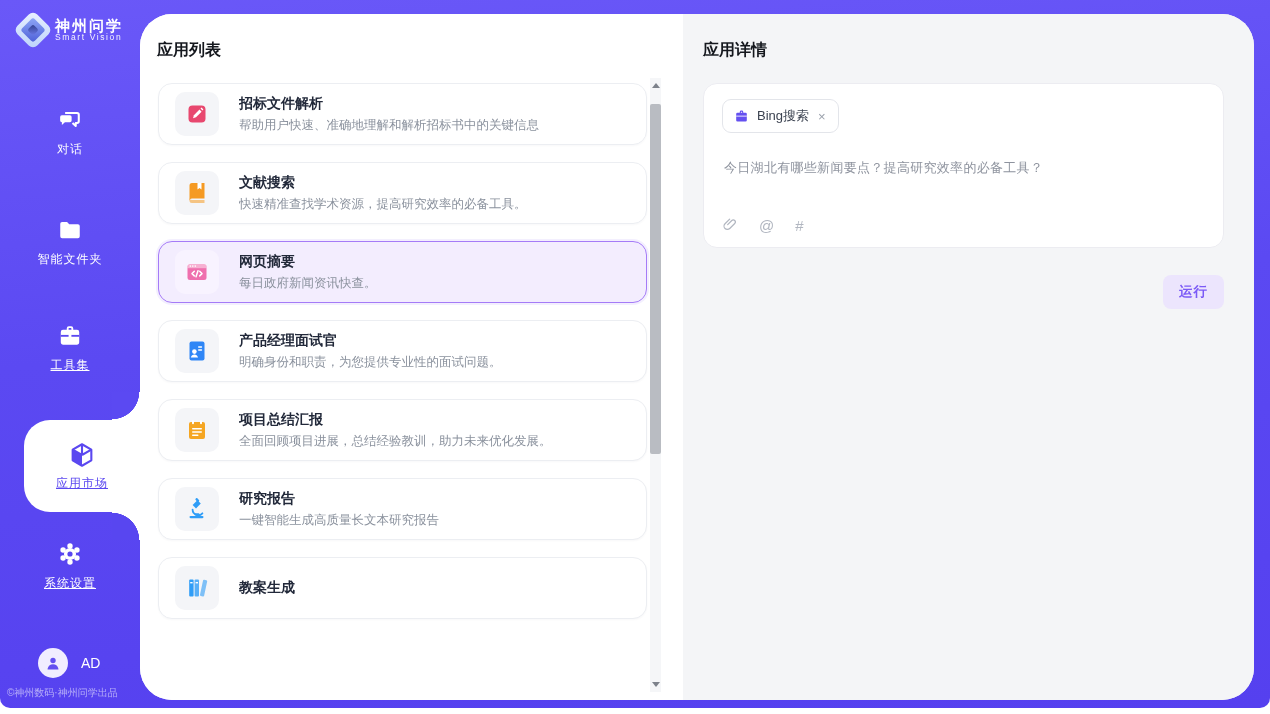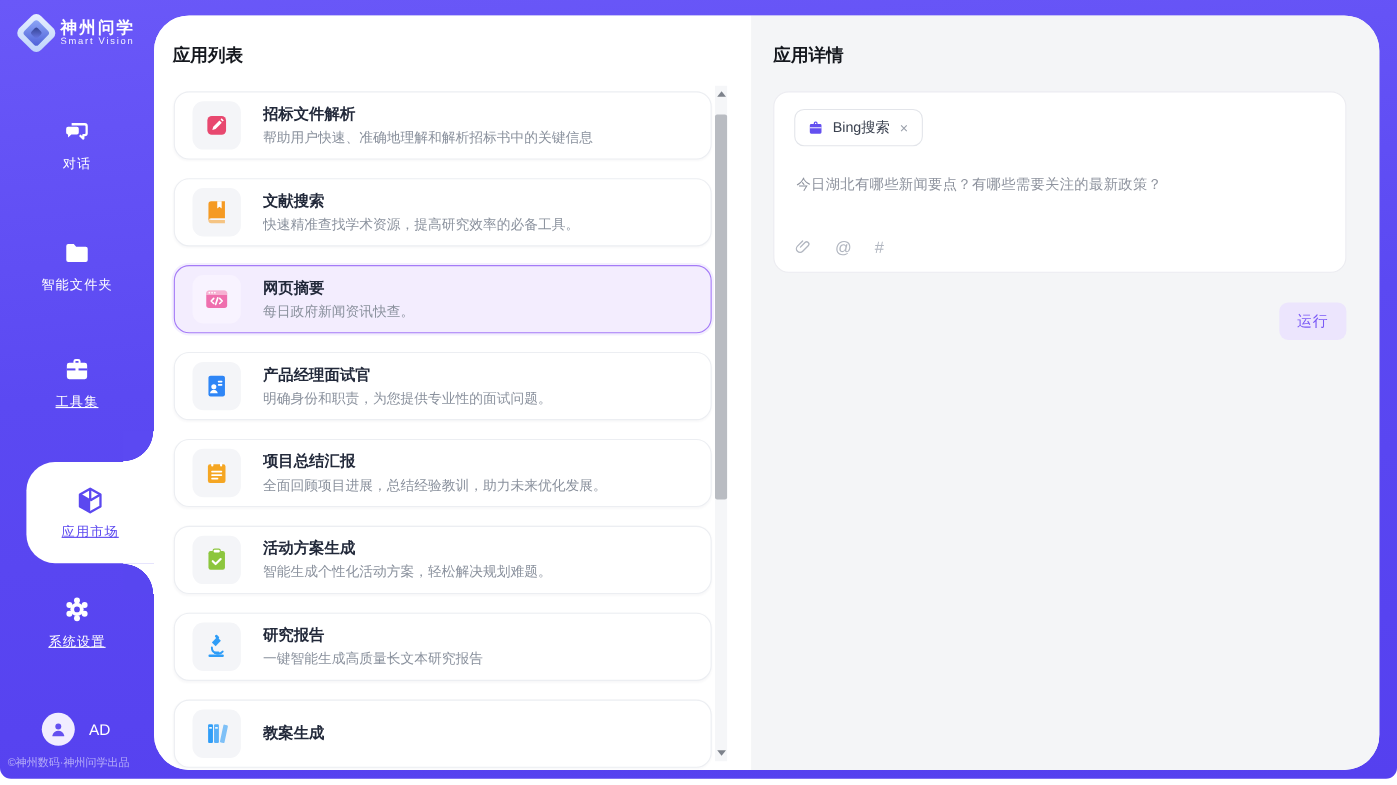--- a/index.html
+++ b/index.html
@@ -85,21 +85,21 @@
     padding:7px 11px; background:#fff; align-self:flex-start; cursor:default; }
   .tool-tag-label { font-size:13px; color:#3b4250; }
   .tag-close { font-size:13px; color:#9aa0ab; cursor:pointer; line-height:1; padding:0 1px; }
   .query-text { margin:26px 0 0 2px; font-size:13px; color:#8e939e; letter-spacing:.3px; }
   .composer-icons { margin-top:auto; display:flex; align-items:center; gap:21px; color:#b1b6c0; }
   .glyph-icon { font-size:15px; line-height:1; cursor:pointer; }
   .clip { cursor:pointer; display:flex; }
 
   .run-row { margin-top:27px; display:flex; justify-content:flex-end; }
   .run-btn { background:#ece5fd; color:#7b5af6; border:none; border-radius:8px; font-size:13.5px;
-    padding:8px 16px; cursor:pointer; font-family:inherit; letter-spacing:1px; }
+    padding:8px 16px; cursor:pointer; font-family:inherit; letter-spacing:1px;font-weight:bold; }
 </style>
 </head>
 <body>
 
 <div class="stage">
   <div class="frame">
 
     <aside class="sidebar">
       <div class="brand">
         <div class="diamond">
@@ -268,33 +268,20 @@
                   <rect x="7" y="13.2" width="10" height="1.5" rx=".7" fill="#fff"></rect>
                   <rect x="7" y="16.4" width="6.5" height="1.5" rx=".7" fill="#fff"></rect>
                 </svg>
               </div>
     <div class="card-texts">
       <div class="card-title">项目总结汇报</div>
       <div class="card-desc">全面回顾项目进展，总结经验教训，助力未来优化发展。</div>
     </div>
   </div>
 
-  <div class="card">
-    <div class="tile">
-                <svg width="24" height="24" viewBox="0 0 24 24">
-                  <rect x="4.5" y="4" width="15" height="17" rx="2" fill="#8cc63e"></rect>
-                  <rect x="8.7" y="2.2" width="6.6" height="3.6" rx="1.5" fill="#fff" stroke="#8cc63e" stroke-width="1"></rect>
-                  <path d="M8.4 13.2l2.6 2.6 4.6-4.6" fill="none" stroke="#fff" stroke-width="1.9" stroke-linecap="round" stroke-linejoin="round"></path>
-                </svg>
-              </div>
-    <div class="card-texts">
-      <div class="card-title">活动方案生成</div>
-      <div class="card-desc">智能生成个性化活动方案，轻松解决规划难题。</div>
-    </div>
-  </div>
 
   <div class="card">
     <div class="tile">
                 <svg width="24" height="24" viewBox="0 0 24 24">
                   <path d="M12.4 3.2l3.4 3.4-4.8 4.8-3.4-3.4z" fill="#2f9df7"></path>
                   <rect x="10.2" y="1.8" width="4.2" height="2.4" rx="1" transform="rotate(45 12.3 3)" fill="#2f9df7"></rect>
                   <path d="M7.6 12.6a5.6 5.6 0 0 0 9.8 3.7" fill="none" stroke="#2f9df7" stroke-width="1.8" stroke-linecap="round"></path>
                   <rect x="4.5" y="19" width="14" height="2.2" rx="1.1" fill="#2f9df7"></rect>
                   <rect x="9.5" y="16.2" width="5" height="2.4" rx="1" fill="#2f9df7"></rect>
                 </svg>
@@ -333,21 +320,21 @@
         <div class="composer-card">
           <div class="tool-tag">
             <svg width="15" height="15" viewBox="0 0 24 24">
               <path d="M9.2 6V4.8A2.3 2.3 0 0 1 11.5 2.5h1A2.3 2.3 0 0 1 14.8 4.8V6h3.7A2 2 0 0 1 20.5 8v10a2 2 0 0 1-2 2h-13a2 2 0 0 1-2-2V8a2 2 0 0 1 2-2h3.7zm1.8 0h2V4.8a.5.5 0 0 0-.5-.5h-1a.5.5 0 0 0-.5.5V6z" fill="#6450f0"></path>
               <rect x="3.5" y="10.6" width="17" height="1.6" fill="#ffffff" opacity=".85"></rect>
             </svg>
             <span class="tool-tag-label">Bing搜索</span>
             <span class="tag-close">×</span>
           </div>
 
-          <div class="query-text">今日湖北有哪些新闻要点？有哪些需要关注的最新政策？</div>
+          <div class="query-text">今日湖北有哪些新闻要点？提高研究效率的必备工具？</div>
 
           <div class="composer-icons">
             <span class="clip">
               <svg width="16" height="16" viewBox="0 0 24 24" fill="none" stroke="#b1b6c0" stroke-width="1.8" stroke-linecap="round">
                 <path d="M8.5 11.5l6.2-6.2a3.1 3.1 0 0 1 4.4 4.4l-7.5 7.5a5 5 0 0 1-7.1-7.1l7-7"></path>
               </svg>
             </span>
             <span class="glyph-icon">@</span>
             <span class="glyph-icon">#</span>
           </div>

